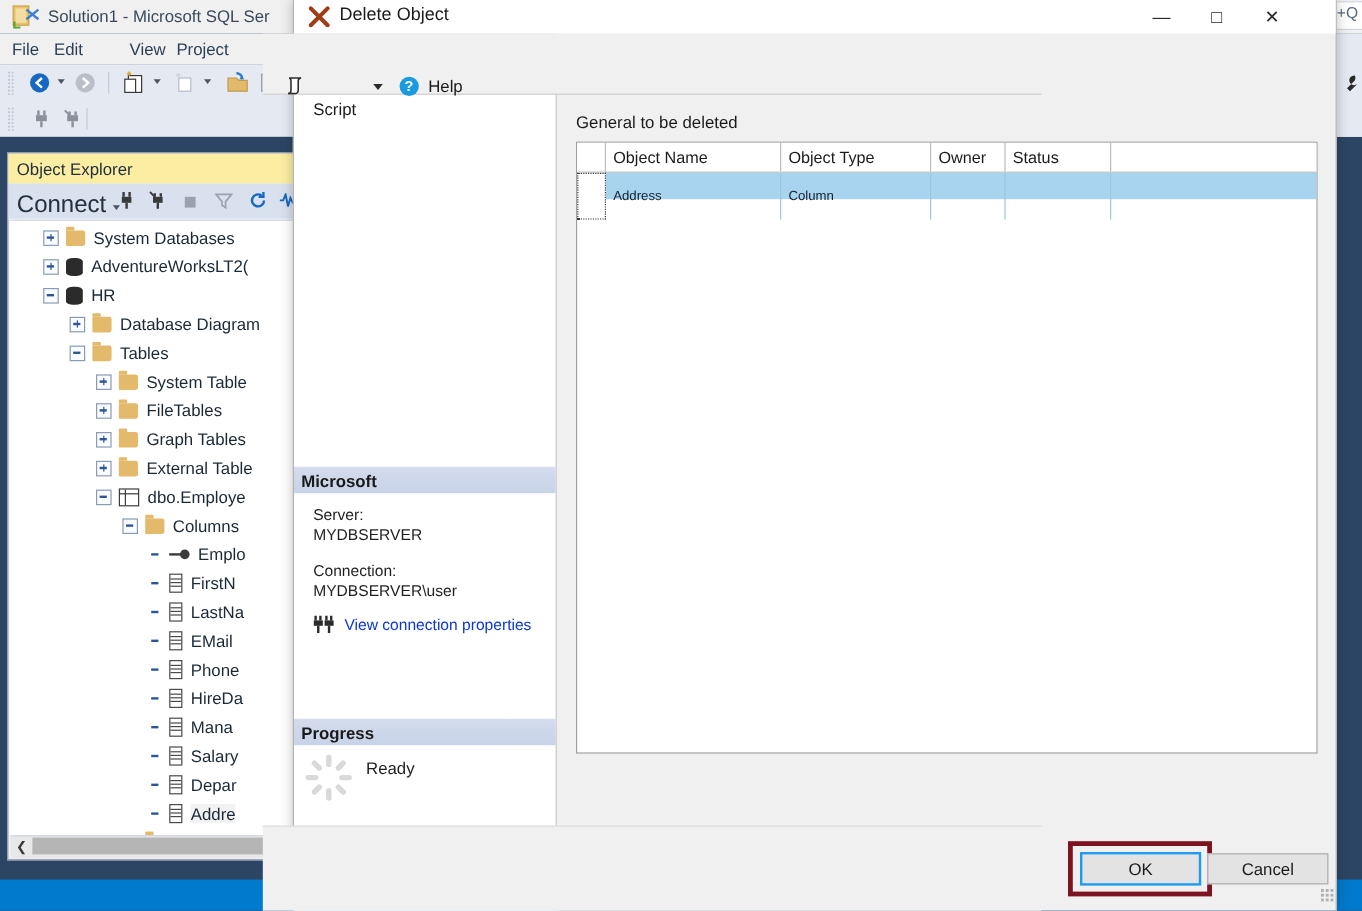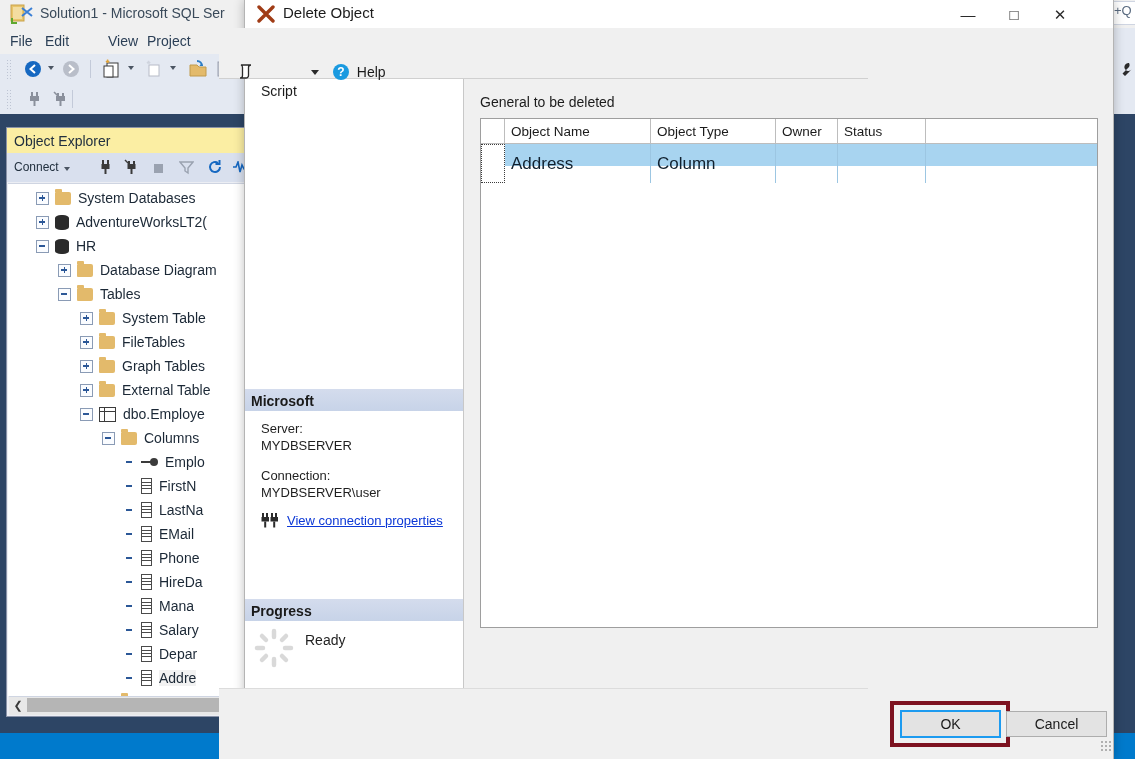--- a/index.html
+++ b/index.html
@@ -89,21 +89,21 @@
   #page-general{left:8px;top:55px;height:20px;display:flex;align-items:center;}
   #wrench-icon{width:15px;height:14px;margin-right:7px;}
   #page-general-label{font-size:14px;color:#1b1b1b;background:#f4f4f4;padding:0 2px;}
 
   #conn-hdr{left:0;top:389px;width:218px;height:22px;
     background:linear-gradient(to bottom,#d4dced,#c7d3e8);}
   #conn-hdr-text{left:6px;top:393px;font-size:14px;font-weight:bold;color:#1a1a1a;}
   .conn-lbl{left:16px;font-size:13px;color:#1f1f1f;}
   #conn-link-row{left:14px;top:513px;display:flex;align-items:center;}
   #plug-icon{width:20px;height:15px;margin-right:8px;}
-  #conn-link{font-size:13px;color:#0b37d6;text-decoration:underline;}
+  #conn-link{font-size:13px;color:#0b37d6;}
   #prog-hdr{left:0;top:599px;width:218px;height:22px;
     background:linear-gradient(to bottom,#d4dced,#c7d3e8);}
   #prog-hdr-text{left:6px;top:603px;font-size:14px;font-weight:bold;color:#1a1a1a;}
   #spinner{left:253px;top:627px;width:42px;height:42px;}
   #prog-text{left:305px;top:632px;font-size:14px;color:#1f1f1f;}
 
   
   #dlg-toolbar{left:219px;top:28px;width:649px;height:50px;background:#f0f0f0;border-bottom:1px solid #d0d0d0;}
   #script-row{left:238px;top:44px;display:flex;align-items:center;gap:8px;}
   #script-icon{width:15px;height:15px;position:relative;}
@@ -112,21 +112,21 @@
   #help-icon{width:16px;height:16px;border-radius:50%;background:#1a9ae0;color:#fff;
     font-size:12px;font-weight:bold;display:flex;align-items:center;justify-content:center;}
   #help-label{font-size:14px;color:#1b1b1b;}
 
   #obj-caption{left:480px;top:94px;font-size:14px;color:#1b1b1b;}
   #grid{left:480px;top:118px;width:616px;height:508px;background:#ffffff;border:1px solid #9e9e9e;}
   #grid-head{display:flex;height:24px;background:#ffffff;border-bottom:1px solid #bdbdbd;}
   .gh{font-size:13.5px;color:#1b1b1b;display:flex;align-items:center;padding-left:6px;
       border-right:1px solid #bdbdbd;box-sizing:border-box;height:24px;}
   #grid-row{display:flex;height:22px;background:#a8d4f0;}
-  .gc{font-size:17px;color:#10202e;display:flex;align-items:center;padding-left:6px;
+  .gc{font-size:11px;color:#10202e;display:flex;align-items:center;padding-left:6px;
       border-right:1px solid #9cc6e2;box-sizing:border-box;height:39px;}
   .gc.rowhdr{border:1px dotted #3c3c3c;background:#ffffff;padding:0;}
 
   #dlg-footer{left:219px;top:688px;width:649px;height:71px;background:#f0f0f0;border-top:1px solid #dcdcdc;}
   #ok-highlight{left:890px;top:701px;width:120px;height:46px;border:4px solid #7d1220;box-sizing:border-box;}
   #btn-ok{left:900px;top:710px;width:101px;height:28px;background:#e3e3e3;border:2px solid #1d9bf0;
           display:flex;align-items:center;justify-content:center;box-sizing:border-box;}
   #btn-cancel{left:1006px;top:711px;width:101px;height:26px;background:#e3e3e3;border:1px solid #adadad;
           display:flex;align-items:center;justify-content:center;box-sizing:border-box;}
   .dlg-btn-label{font-size:14px;color:#1b1b1b;}
@@ -207,21 +207,21 @@
     <div class="tb-sep abs" style="left:72px;top:5px"></div>
     <div id="vs-combo" class="abs"></div>
     <div id="vs-combo-text" class="abs">HR</div>
   </div>
 
   <div id="oe-panel" class="abs"></div>
   <div id="oe-header" class="abs"></div>
   <div id="oe-header-text" class="abs">Object Explorer</div>
   <div id="oe-toolbar" class="abs">
     <div style="position:absolute;left:7px;top:7px;display:flex;align-items:center;">
-      <span style="font-size:12px;color:#22303f">Connect</span>
+      <span style="font-size:20px;color:#22303f">Connect</span>
       <span class="caret" style="display:inline-block;margin-left:5px;margin-top:3px;"></span>
     </div>
     <svg class="abs" style="left:91px;top:6px" width="16" height="17" viewBox="0 0 16 17">
       <path d="M5 1 v4 M10 1 v4" stroke="#3a3a3a" stroke-width="2"></path>
       <rect x="3.5" y="5" width="8" height="5" fill="#3a3a3a"></rect>
       <path d="M7.5 10 v5" stroke="#3a3a3a" stroke-width="2"></path>
     </svg>
     <svg class="abs" style="left:117px;top:6px" width="17" height="17" viewBox="0 0 17 17">
       <path d="M5 2 v3 M10 2 v3" stroke="#3a3a3a" stroke-width="2"></path>
       <rect x="3.5" y="5" width="8" height="5" fill="#3a3a3a"></rect>

